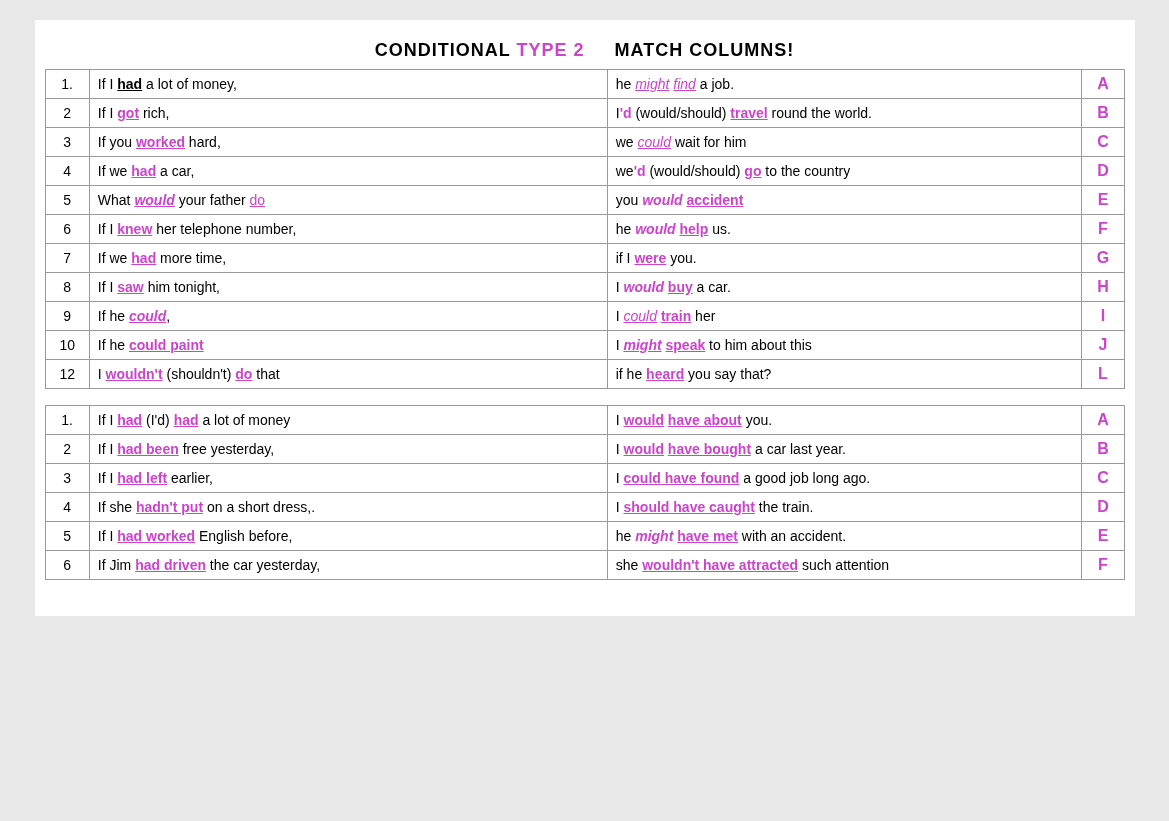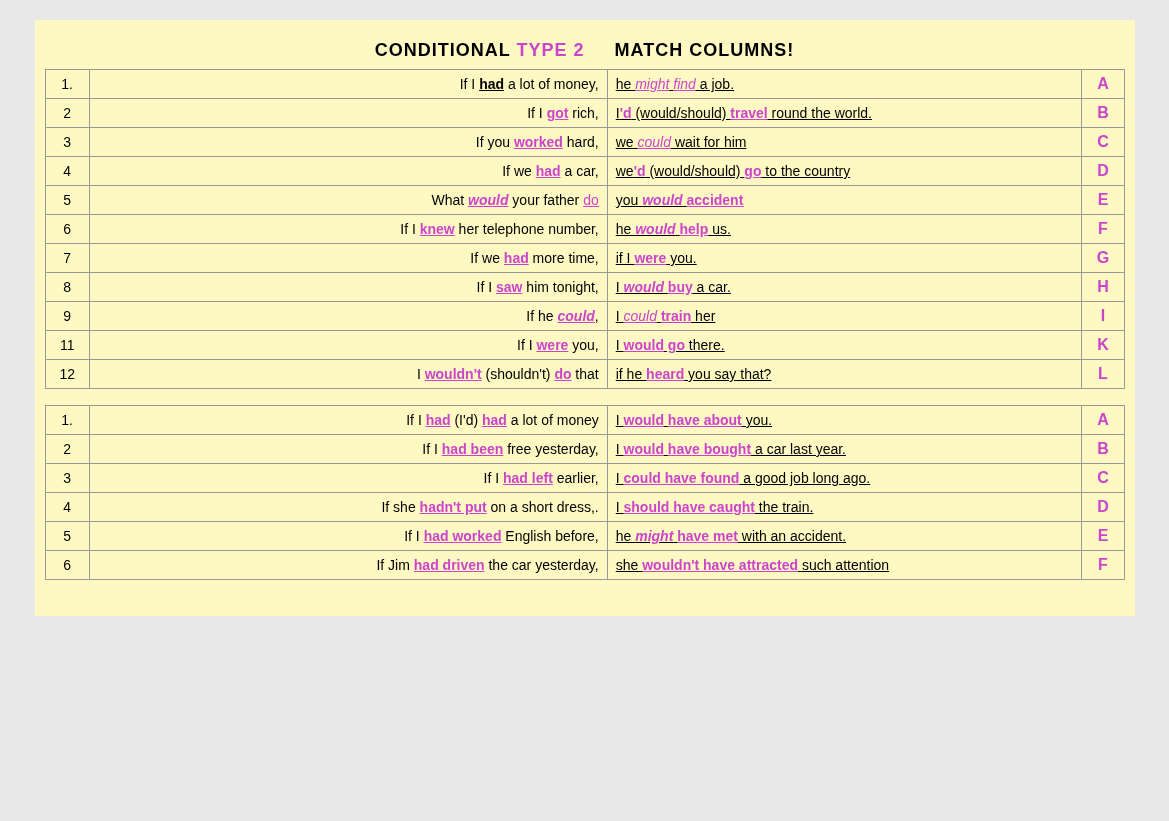--- a/index.html
+++ b/index.html
@@ -7,21 +7,21 @@
       background: #e8e8e8;
       font-family: Arial, sans-serif;
       font-size: 14px;
       display: flex;
       justify-content: center;
       align-items: flex-start;
       padding: 20px;
       min-height: 821px;
     }
     .page {
-      background: #fef9c3;
+      background: #ffffff;
       width: 1100px;
       padding: 20px 10px;
     }
     .section-title {
       text-align: center;
       font-size: 18px;
       font-weight: bold;
       margin-bottom: 8px;
       font-family: Arial, sans-serif;
       color: black;
@@ -45,38 +45,36 @@
       padding: 5px 8px;
       vertical-align: middle;
     }
     .col-num {
       width: 38px;
       text-align: center;
       font-weight: normal;
     }
     .col-left {
       width: 48%;
-      text-align: right;
     }
     .col-right {
       width: 44%;
-      text-decoration: underline;
     }
     .col-letter {
       width: 36px;
       text-align: center;
       color: #cc44cc;
       font-size: 16px;
       font-weight: bold;
     }
     .purple { color: #cc44cc; }
     u { text-decoration: underline; }
     .italic { font-style: italic; }
     .centered-cell {
-      text-align: right;
+      text-align: left;
     }
   </style>
 </head>
 <body>
 
 <div class="page">
 
   <div class="section-title">
     CONDITIONAL <span class="type-word">TYPE</span> <span class="type-num">2</span> &nbsp;&nbsp;&nbsp; MATCH COLUMNS!
   </div>
@@ -176,31 +174,31 @@
       <td class="col-num">9</td>
       <td class="col-left">
         If he <span class="purple"><i><u><b>could</b></u></i></span>,
       </td>
       <td class="col-right">
         I <span class="purple"><i><u>could</u></i> <u><b>train</b></u></span> her
       </td>
       <td class="col-letter">I</td>
     </tr>
 
-
-    <tr>
-      <td class="col-num">11</td>
-      <td class="col-left">
-        If I <span class="purple"><u><b>were</b></u></span> you,
-      </td>
-      <td class="col-right">
-        I <span class="purple"><b><u>would</u> go</b></span> there.
-      </td>
-      <td class="col-letter">K</td>
-    </tr>
+    <tr>
+      <td class="col-num">10</td>
+      <td class="col-left centered-cell">
+        If he <span class="purple"><u><b>could paint</b></u></span>
+      </td>
+      <td class="col-right">
+        I <span class="purple"><i><u><b>might</b></u></i> <u><b>speak</b></u></span> to him about this
+      </td>
+      <td class="col-letter">J</td>
+    </tr>
+
 
     <tr>
       <td class="col-num">12</td>
       <td class="col-left centered-cell">
         I <span class="purple"><u><b>wouldn't</b></u></span> (shouldn't) <span class="purple"><u><b>do</b></u></span> that
       </td>
       <td class="col-right">
         if he <span class="purple"><u><b>heard</b></u></span> you say that?
       </td>
       <td class="col-letter">L</td>

